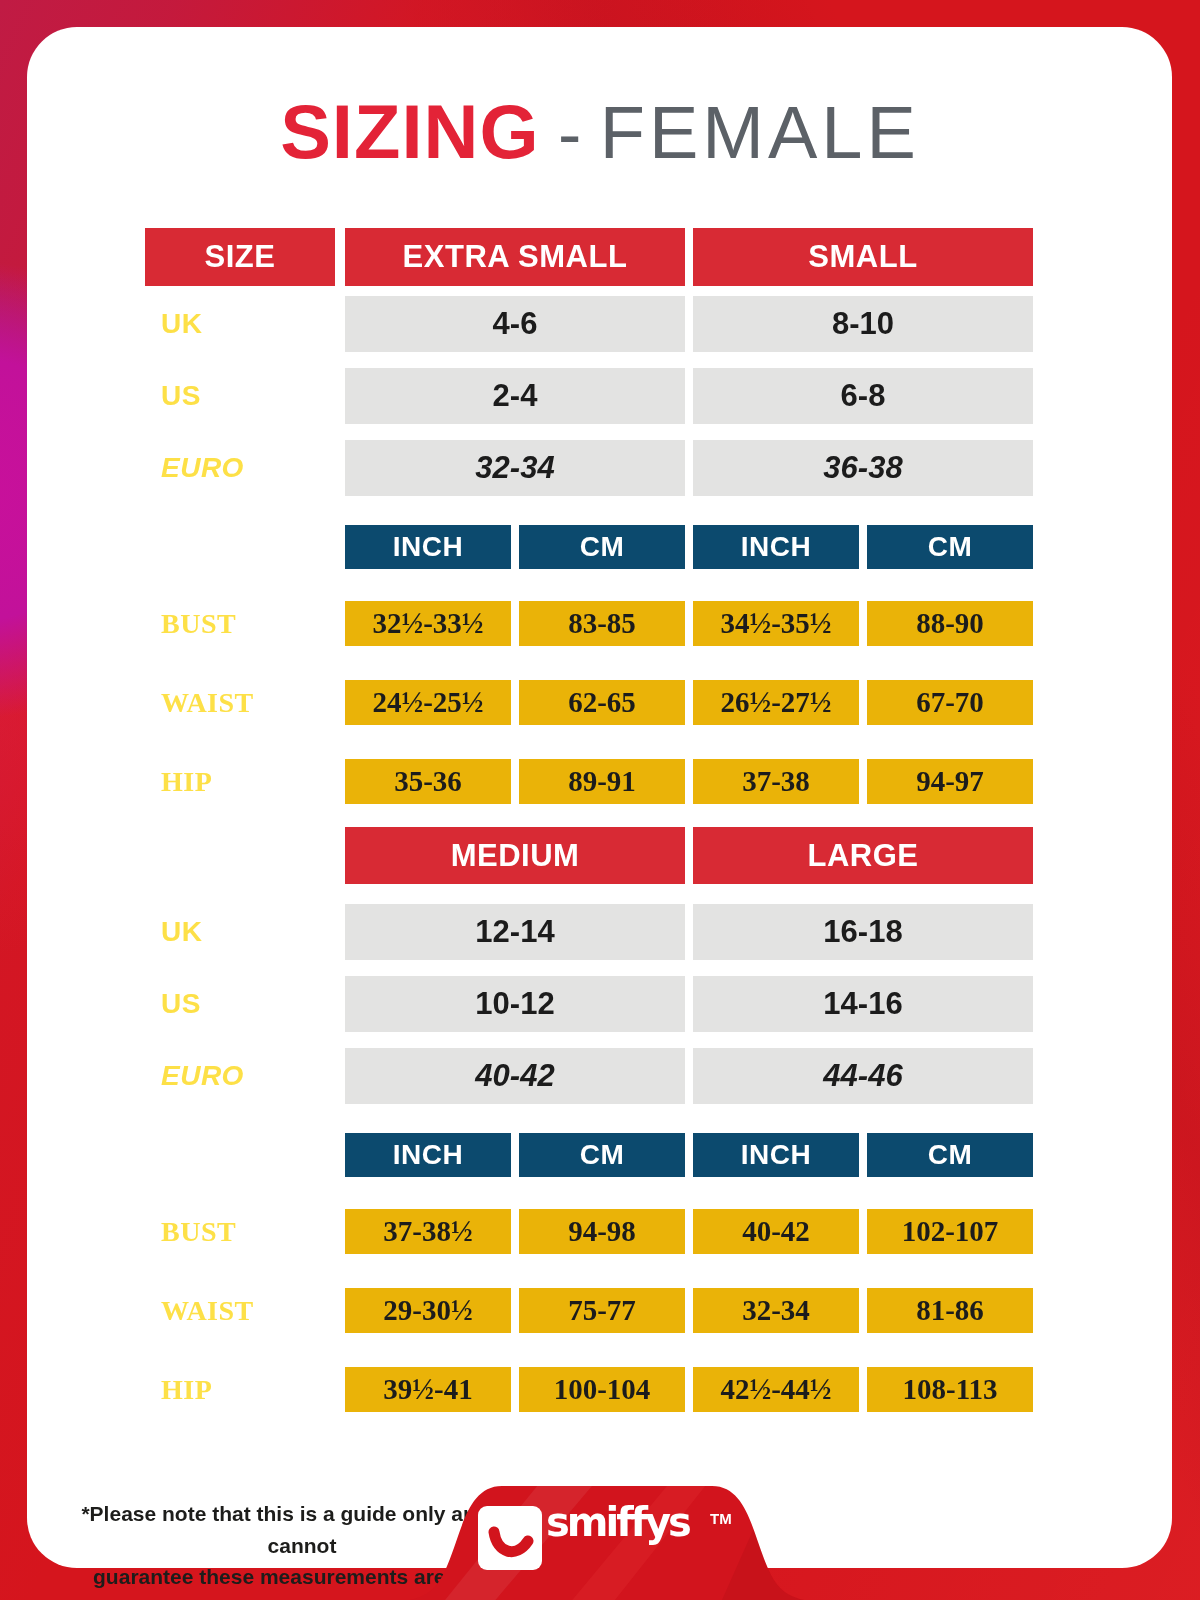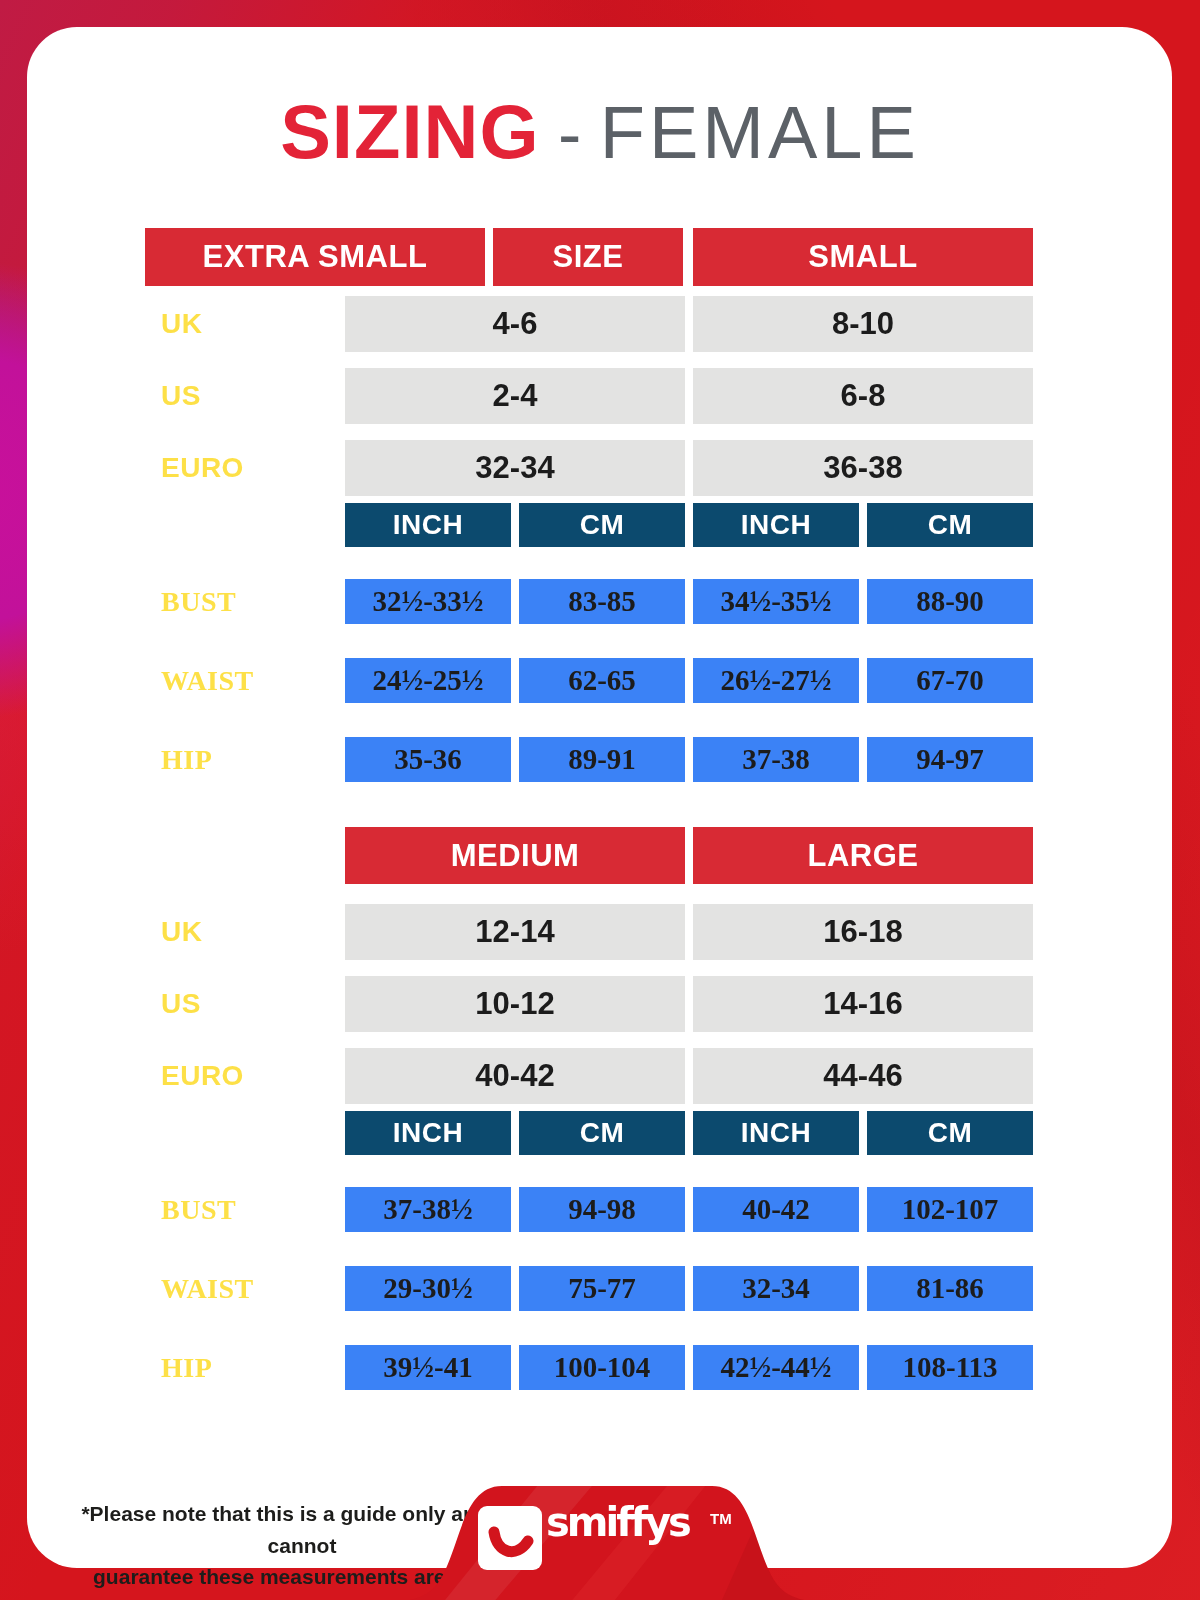--- a/index.html
+++ b/index.html
@@ -32,27 +32,27 @@
   #section1{top:228px;}
   #section2{top:827px;}
   .row{display:flex;column-gap:8px;}
   .lbl-col{width:190px;flex:none;margin-right:2px;}
   .half{width:166px;flex:none;}
   .main{width:340px;flex:none;}
   .cell{display:flex;align-items:center;justify-content:center;}
   .red{background:#d82a34;color:#ffffff;font-weight:bold;font-size:31px;letter-spacing:0.5px;}
   .grayhdr{background:#0c4a6e;color:#ffffff;font-weight:bold;font-size:28px;letter-spacing:0.5px;}
   .light{background:#e3e3e2;color:#1c1c1c;font-weight:bold;font-size:31px;}
-  .lightsm{background:#3b82f6;color:#1c1c1c;font-weight:bold;font-size:29px;}
+  .lightsm{background:#eab308;color:#1c1c1c;font-weight:bold;font-size:29px;}
   .rowlabel{color:#fde047;font-weight:bold;font-size:28px;display:flex;align-items:center;
     justify-content:flex-start;padding-left:16px;box-sizing:border-box;letter-spacing:0.5px;}
   .hdr-row{height:58px;margin-bottom:10px;}
   .hdr-row2{height:57px;margin-bottom:20px;}
   .size-row{height:56px;margin-bottom:16px;}
-  .size-row.last{margin-bottom:7px;}
+  .size-row.last{margin-bottom:29px;font-style:italic;}
   .unit-row{height:44px;margin-bottom:32px;}
   .meas-row{height:45px;margin-bottom:34px;font-family:Liberation Serif, serif;}
   .spacer{background:transparent;}
   
   .note{
     position:absolute;left:62px;top:1498px;width:480px;text-align:center;
     color:#1d1d1b;font-weight:bold;font-size:21px;line-height:1.5;
   }
   .logo-tab{position:absolute;left:392px;top:1480px;width:420px;height:120px;}
   .logo-tab svg{position:absolute;left:0;top:0;}
@@ -77,22 +77,22 @@
 
 <div class="title">
   <span class="t-red">SIZING</span>
   <span class="t-sep">-</span>
   <span class="t-gray">FEMALE</span>
 </div>
 
 <div class="tbl" id="section1">
 
   <div class="row hdr-row">
+    <div class="cell lbl-col red">SIZE</div>
     <div class="cell main red">EXTRA SMALL</div>
-    <div class="cell lbl-col red">SIZE</div>
     <div class="cell main red">SMALL</div>
   </div>
 
   <div class="row size-row">
     <div class="lbl-col rowlabel">UK</div>
     <div class="cell main light">4-6</div>
     <div class="cell main light">8-10</div>
   </div>
 
   <div class="row size-row">

